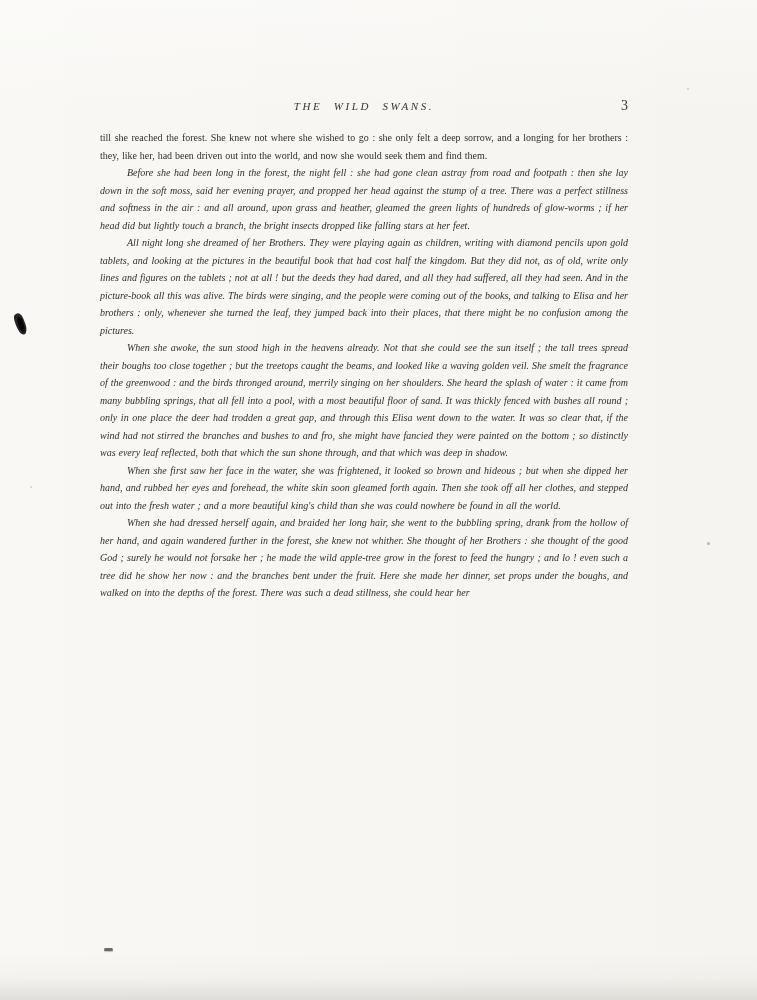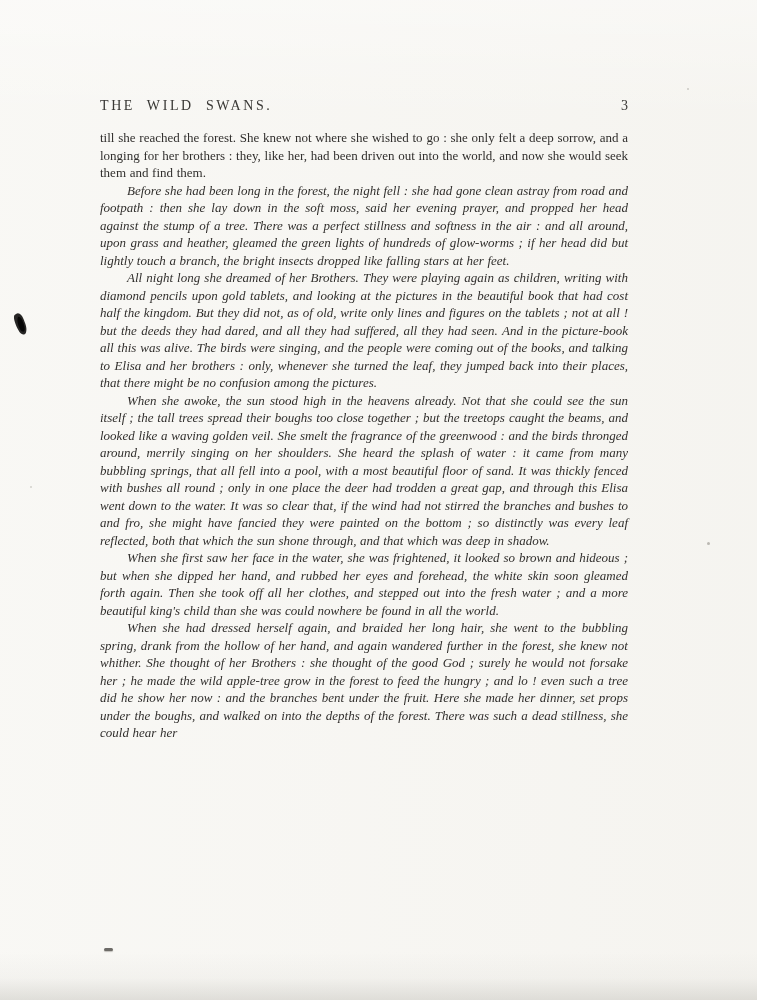--- a/index.html
+++ b/index.html
@@ -25,40 +25,42 @@
   }
   .running-head {
     position: absolute;
     top: 97px;
     left: 100px;
     width: 528px;
     height: 18px;
   }
   .head-title {
     display: block;
-    font-size: 14px;
+    text-align: center;
+    font-style: italic;
+    font-size: 11px;
     line-height: 18px;
     letter-spacing: 2.6px;
     word-spacing: 6px;
     color: #383734;
   }
   .head-pagenum {
     position: absolute;
     right: 0;
     top: 0;
     font-size: 14px;
     line-height: 18px;
     color: #3a3936;
   }
   .text-block {
     position: absolute;
     top: 129px;
     left: 100px;
     width: 528px;
-    font-size: 13px;
+    font-size: 10px;
     line-height: 17.5px;
     text-align: justify;
     word-spacing: 0.4px;
     color: #312f2d;
   }
   .text-block p {
     margin: 0;
     padding: 0;
   }
   .text-block p.indented {

